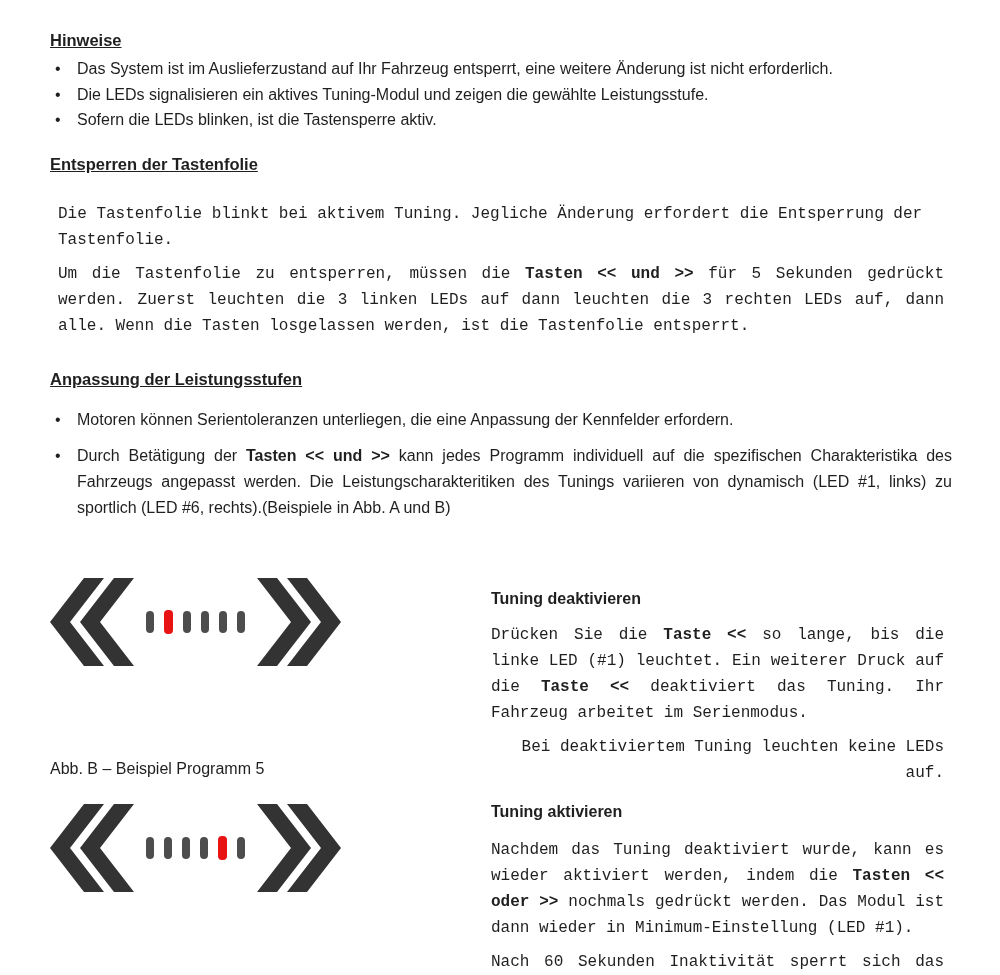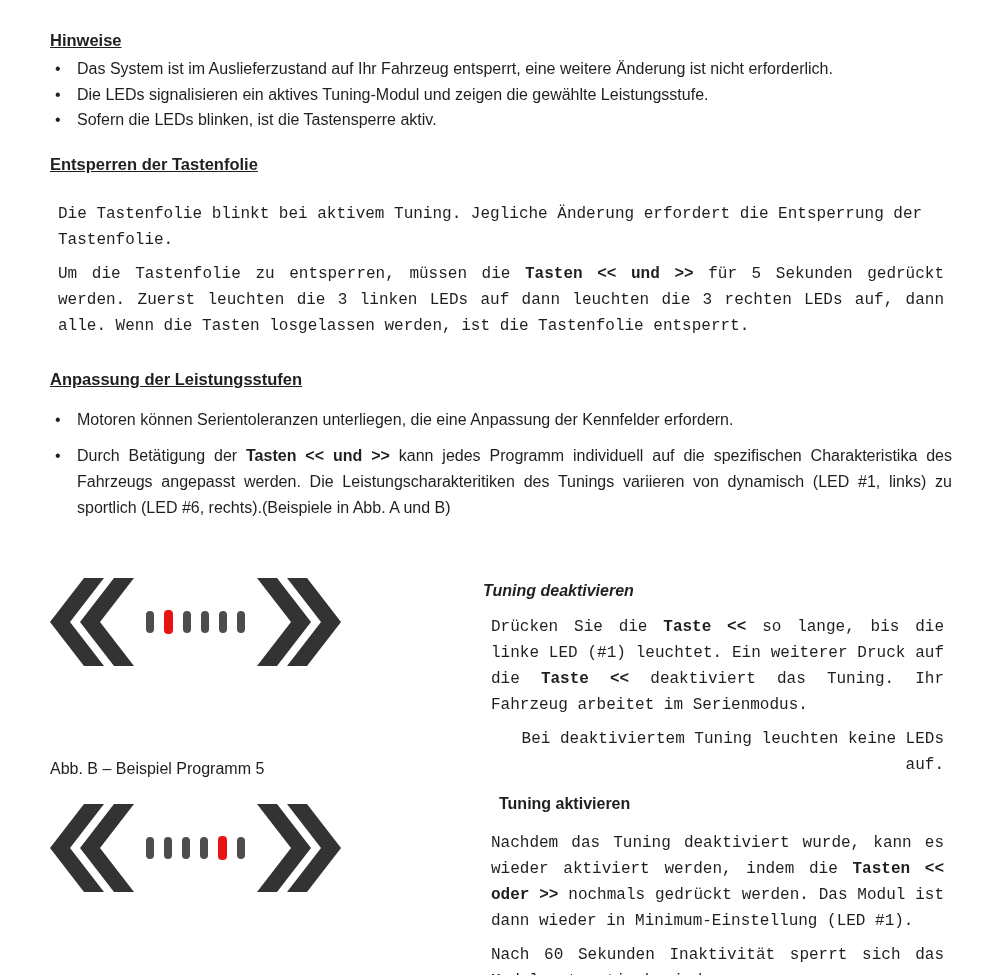--- a/index.html
+++ b/index.html
@@ -9,21 +9,21 @@
     --text:#1f1f1f;
   }
   *{box-sizing:border-box;}
   body{
     margin:0;width:1000px;height:975px;background:#ffffff;color:var(--text);
     font-family:"Liberation Sans","DejaVu Sans",sans-serif;font-size:16px;
     overflow:hidden;
   }
   .page{padding:16px 48px 0 50px;}
   h3{font-size:16.5px;font-weight:700;margin:0;line-height:20px;text-decoration:underline;}
-  h4{font-size:16px;font-weight:700;margin:16px;line-height:20px;}
+  h4{font-size:16px;font-weight:700;margin:8px;line-height:20px;}
   ul{list-style:none;margin:0;padding:0;}
   li{position:relative;padding-left:27px;line-height:25.5px;}
   li::before{content:"\2022";position:absolute;left:5px;top:0;}
   p{margin:8px;line-height:26px;font-family:Liberation Mono, monospace;}
   .just{text-align:justify;text-align-last:left;}
   .b, [data-bind-rich] .b{font-weight:700;}
   .mt-entsperren{margin-top:21px;}
   .p-first{margin-top:27px;}
   .mt-anpassung{margin-top:30px;}
   .ul-anpassung{margin-top:18px;}
@@ -34,21 +34,21 @@
   .leftcol{width:433px;flex:none;}
   .rightcol{flex:1;padding-top:33px;}
   .figlabel{line-height:20px;}
   .ledgraphic{display:flex;align-items:center;height:88px;margin-top:30px;}
   .ledgraphic.second{margin-top:25px;}
   .figlabel.second{margin-top:93px;}
   .ledrow{display:flex;gap:10px;margin:0 12px;align-items:center;}
   .led{width:7px;height:22px;border:4px solid var(--led-border);border-radius:4px;background:#fff;}
   .led-active{width:9px;height:24px;background:var(--led-active);border-color:var(--led-active);}
   .chev{color:var(--chevron);flex:none;}
-  .rc-h{margin:0;font-style:italic;}
+  .rc-h{margin:8px;}
   .rc-p1{margin-top:13px;}
   .rc-p2{margin-top:4px;text-align:right;}
   .rc-h2{margin-top:16px;}
   .rc-p3{margin-top:15px;}
   .rc-p4{margin-top:4px;}
 </style>
 </head>
 <body>
 
 <div class="page">

